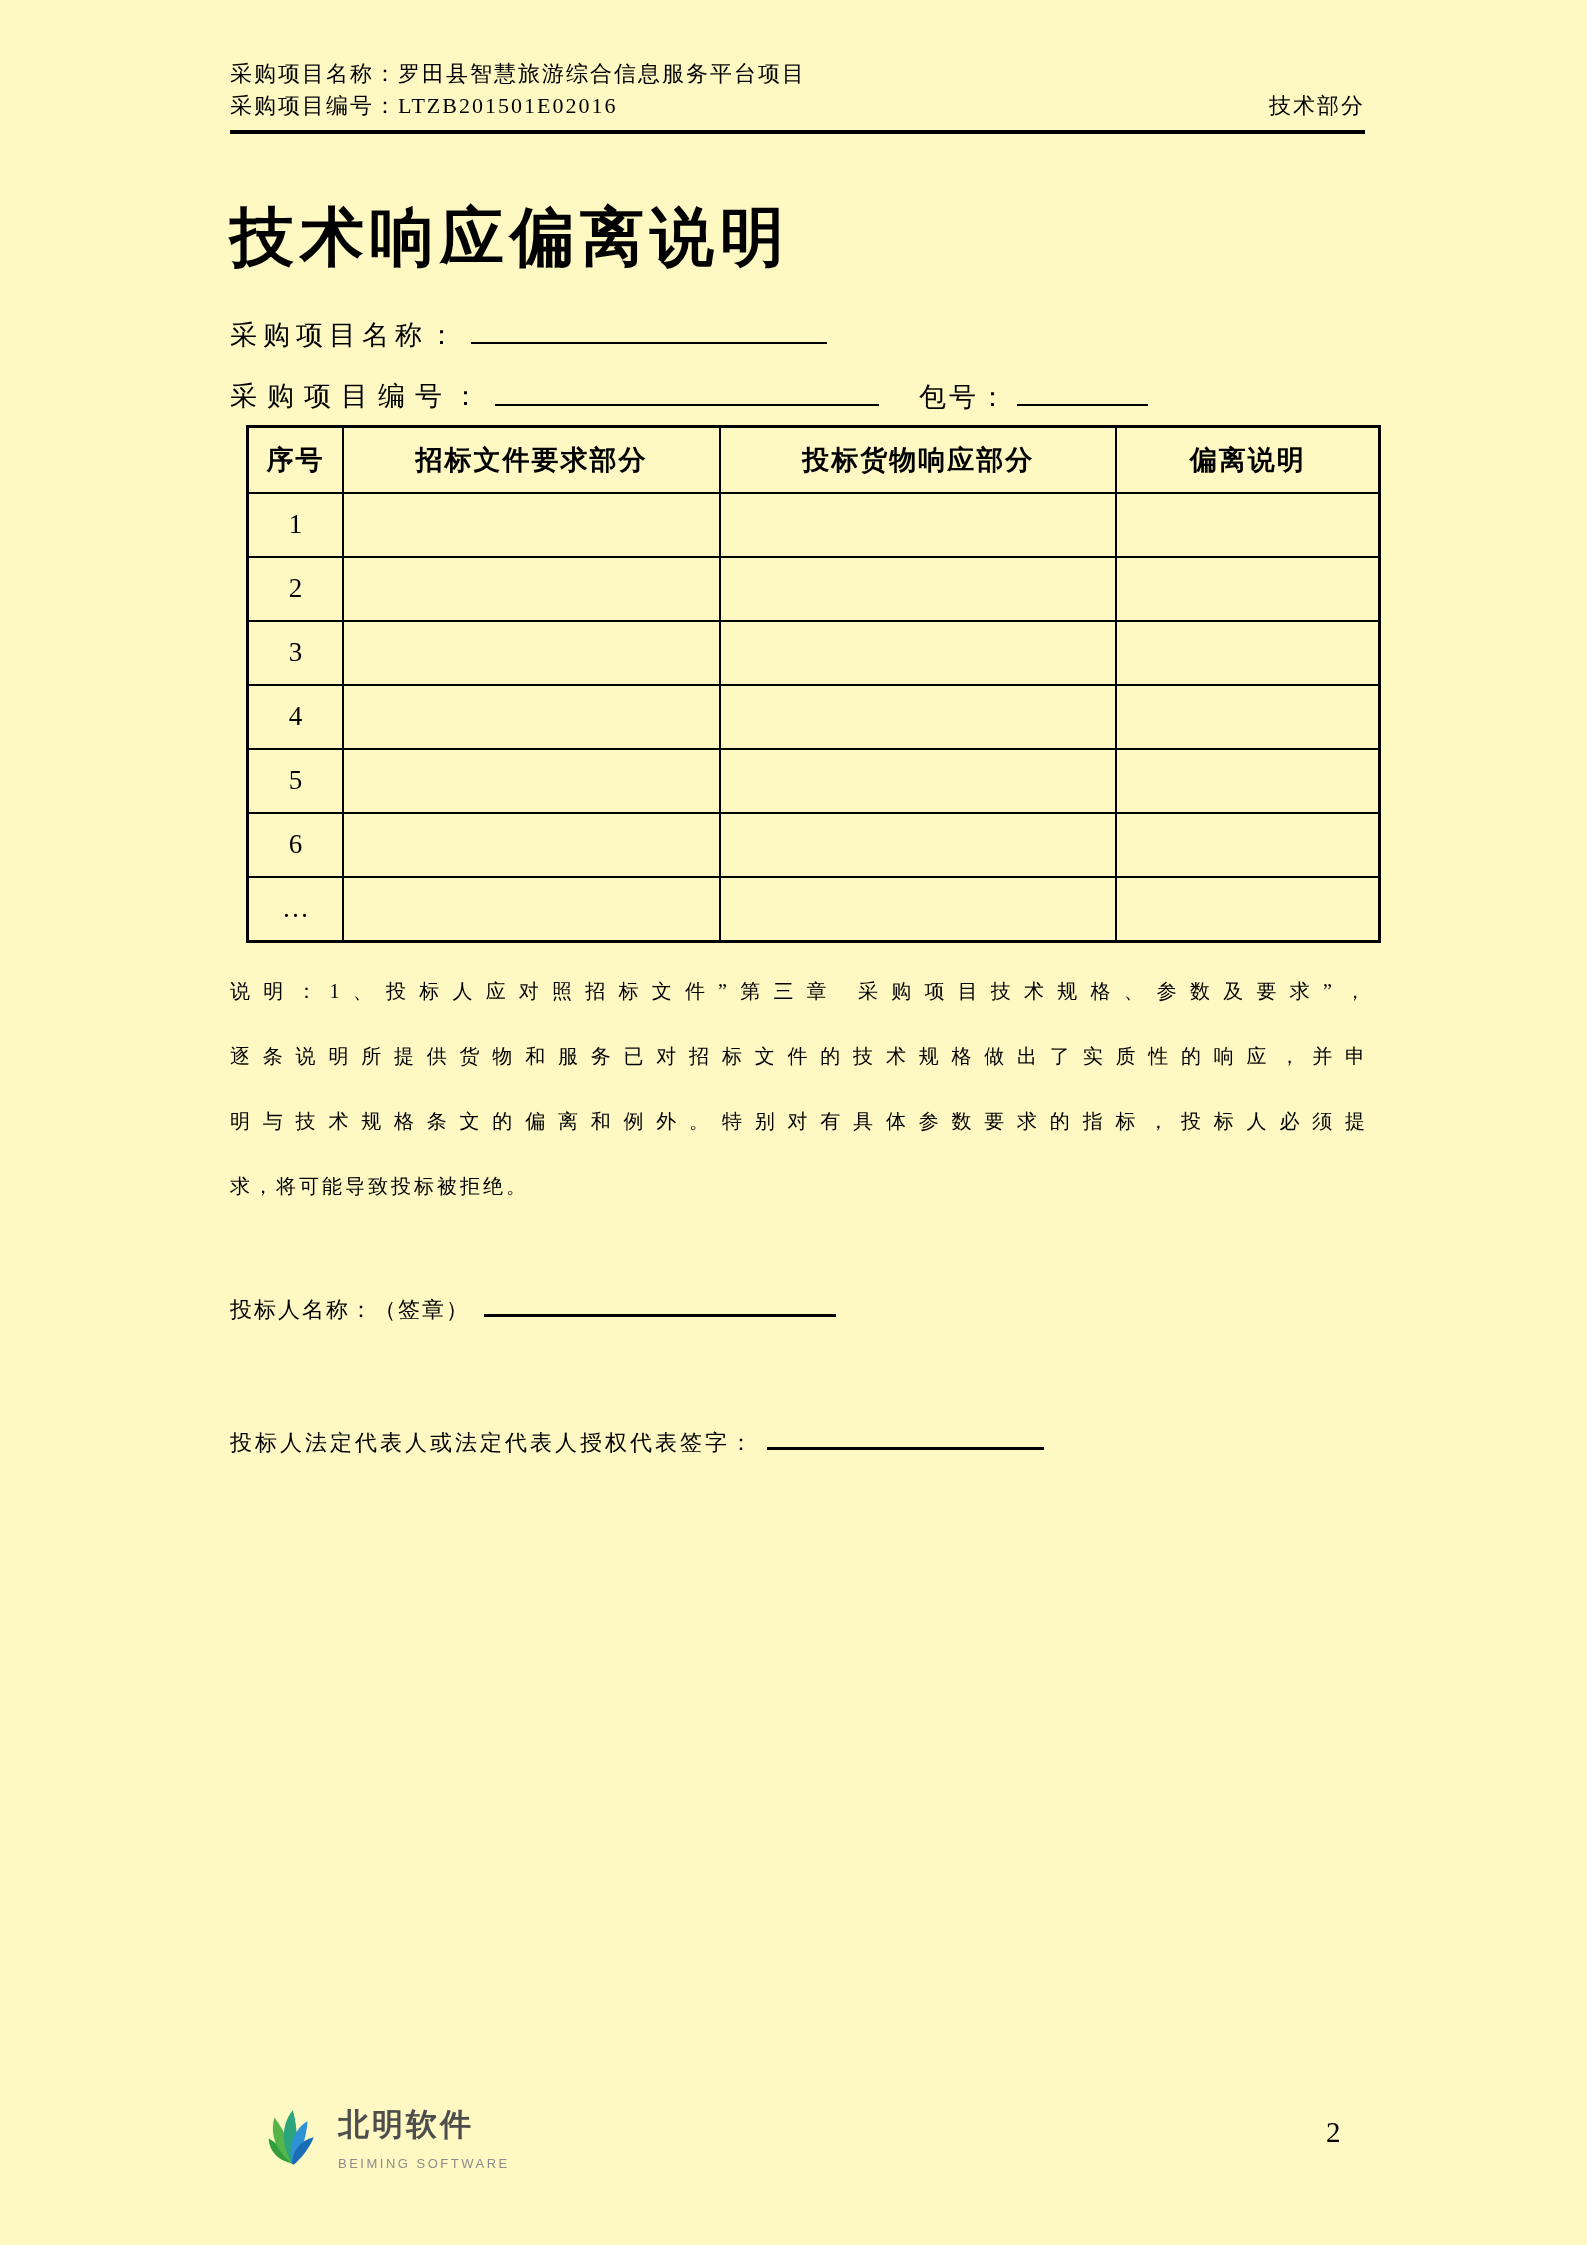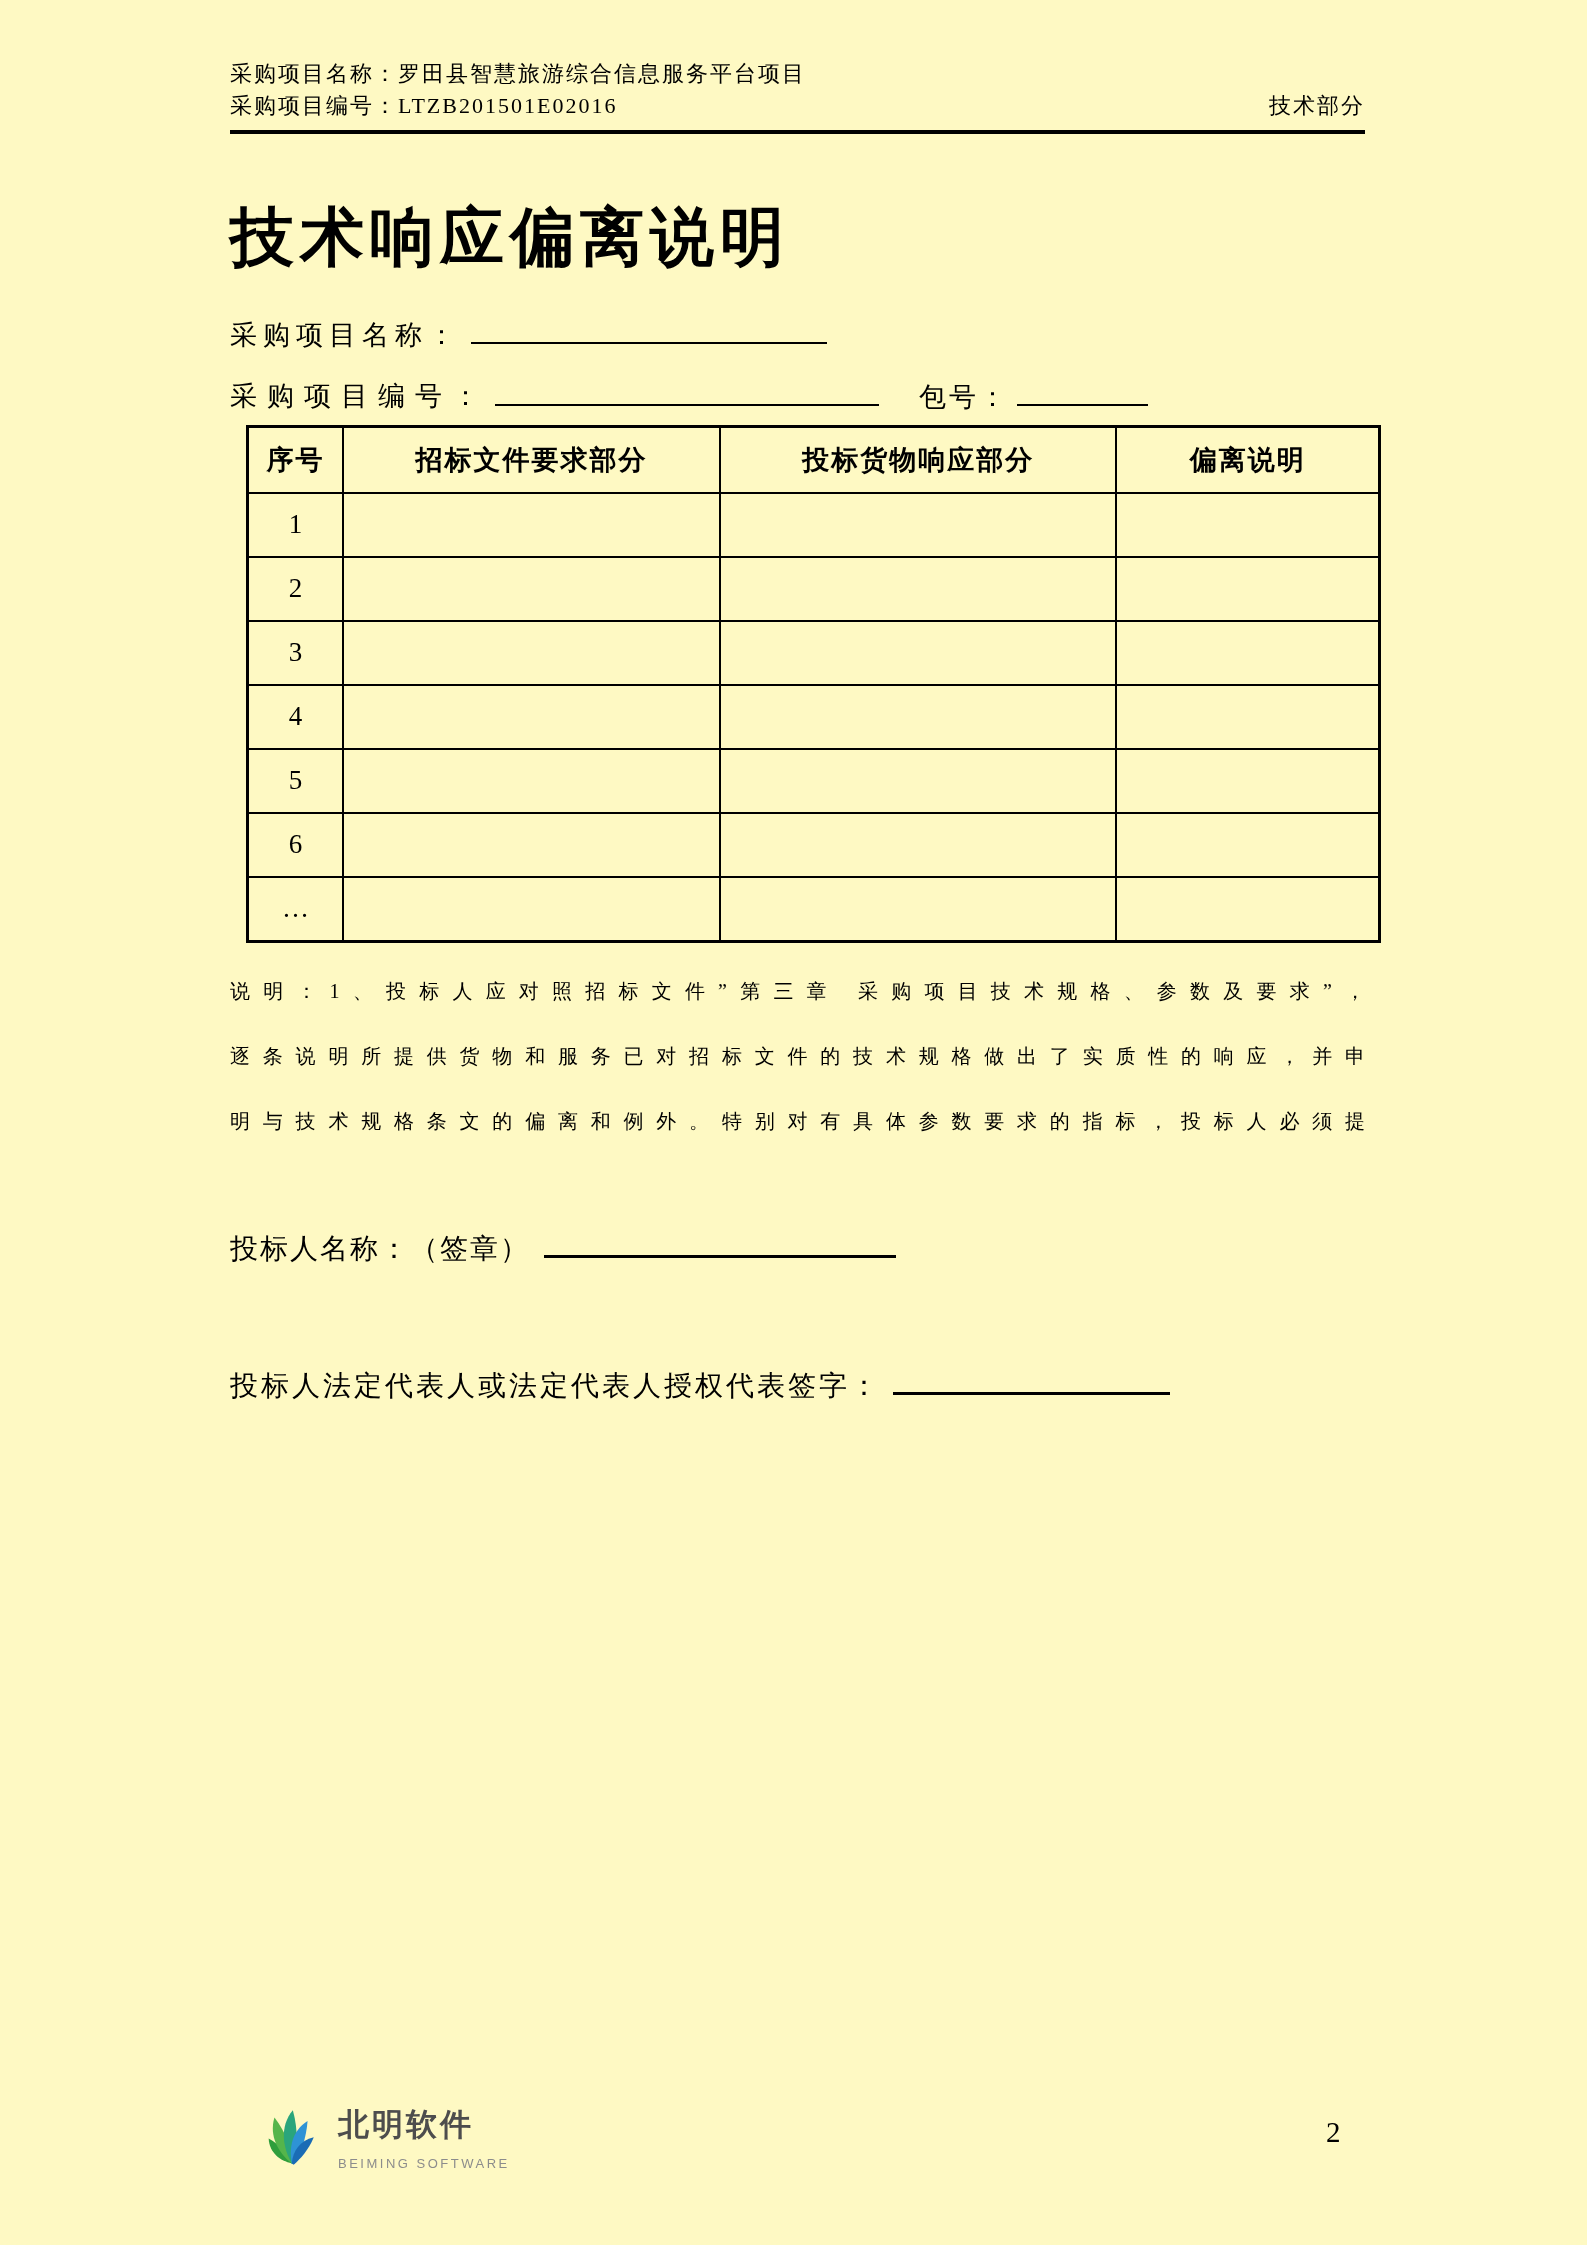--- a/index.html
+++ b/index.html
@@ -48,21 +48,21 @@
   col.c-resp{width:35.0%;}
   col.c-dev{width:23.25%;}
 
   
   .note{margin-top:16px;font-size:20px;}
   .note .nline{line-height:65px;white-space:nowrap;}
   .note .jline{white-space:normal;text-align:justify;text-align-last:justify;text-justify:inter-character;}
   .note .lastline{letter-spacing:3px;}
 
   
-  .sig{white-space:nowrap;font-size:28px;line-height:36px;}
+  .sig{white-space:nowrap;font-size:22px;line-height:36px;}
   .sig1{margin-top:72px;letter-spacing:2px;}
   .sig2{margin-top:96px;letter-spacing:3px;}
   .blank-sig{display:inline-block;border-bottom:3px solid #000;height:1.05em;vertical-align:baseline;}
   .blank-w352{width:352px;margin-left:14px;}
   .blank-w277{width:277px;margin-left:12px;}
 
   
   .footer-logo{position:absolute;left:256px;top:2102px;display:flex;align-items:center;}
   .logo-icon{width:66px;height:60px;margin-right:16px;}
   .logo-texts{padding-top:6px;font-family:"Liberation Sans","DejaVu Sans",sans-serif;}
@@ -156,20 +156,21 @@
           <td></td>
           <td></td>
         </tr>
       </tbody>
     </table>
 
     <div class="note">
       <div class="nline jline">说明：1、投标人应对照招标文件”第三章 采购项目技术规格、参数及要求”，</div>
       <div class="nline jline">逐条说明所提供货物和服务已对招标文件的技术规格做出了实质性的响应，并申</div>
       <div class="nline jline">明与技术规格条文的偏离和例外。特别对有具体参数要求的指标，投标人必须提</div>
+      <div class="nline lastline">求，将可能导致投标被拒绝。</div>
     </div>
 
     <div class="sig sig1">
       <span>投标人名称：（签章）</span><span class="blank-sig blank-w352"></span>
     </div>
 
     <div class="sig sig2">
       <span>投标人法定代表人或法定代表人授权代表签字：</span><span class="blank-sig blank-w277"></span>
     </div>
 

